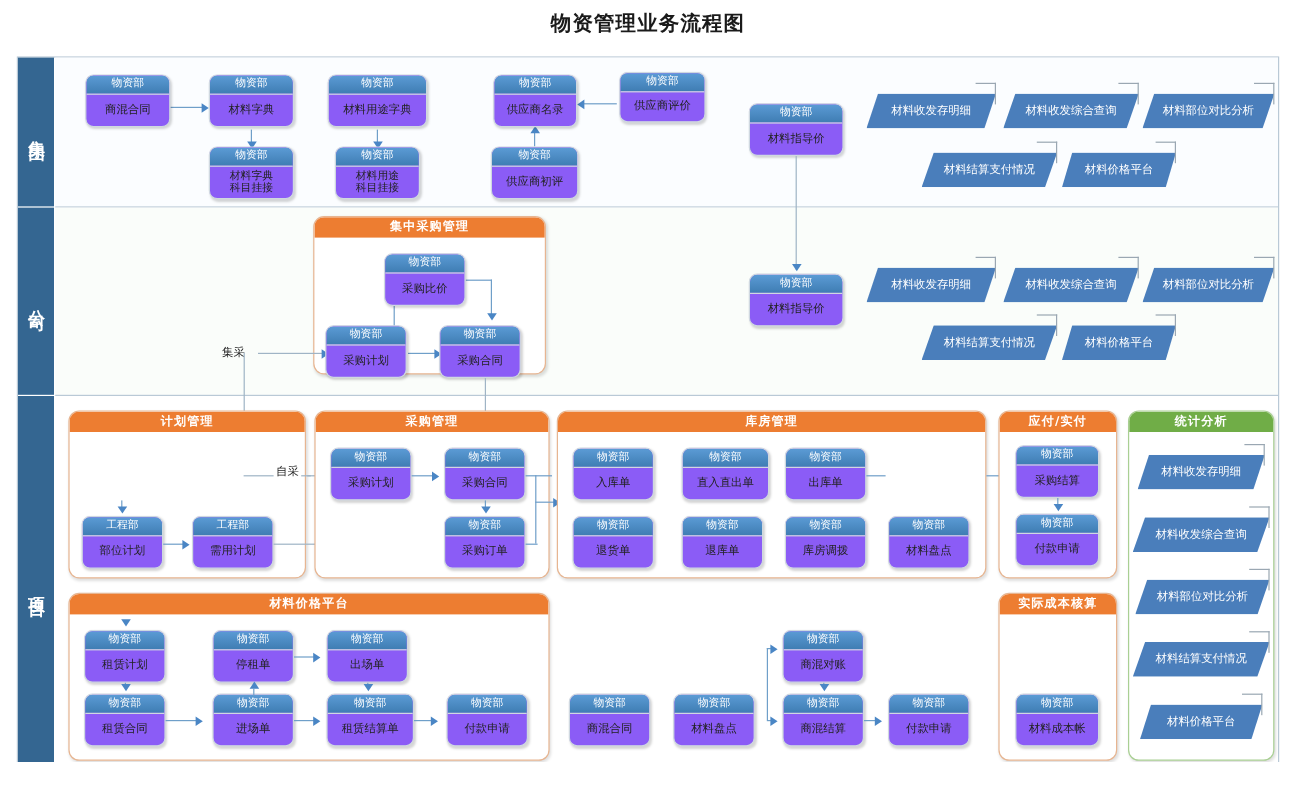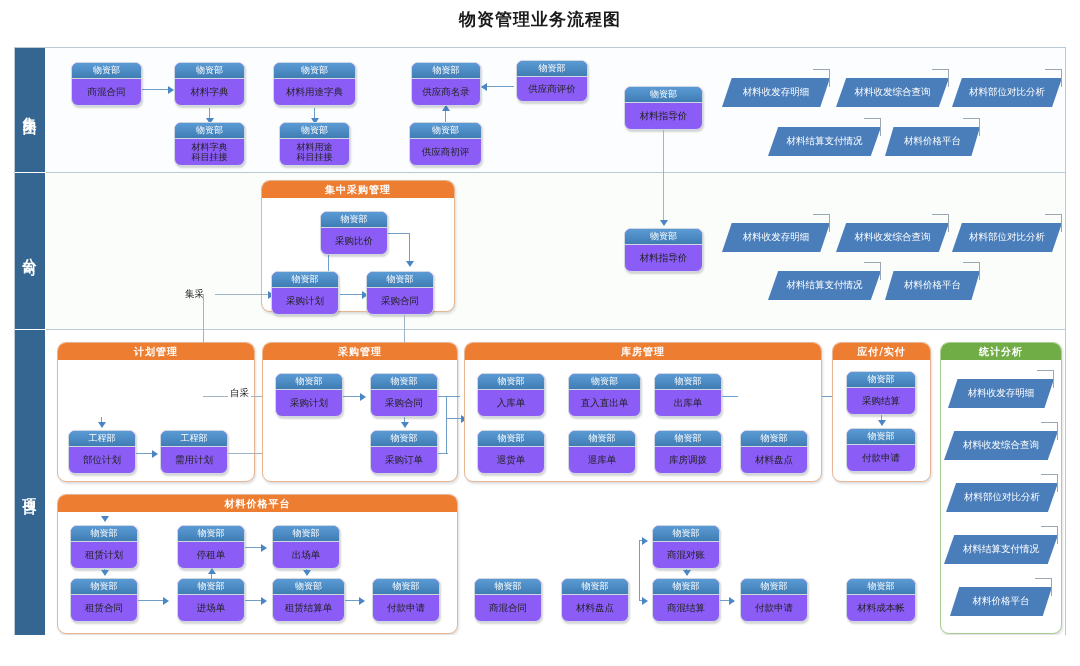--- a/index.html
+++ b/index.html
@@ -470,18 +470,21 @@
   <div class="ln lv" style="left:639px;top:540px;height:60px;"></div>
   <div class="ln lh" style="left:639px;top:540px;width:6px;"></div>
   <div class="arw r" style="left:642px;top:536.5px;"></div>
   <div class="ln lh" style="left:639px;top:600px;width:6px;"></div>
   <div class="arw r" style="left:642px;top:596.5px;"></div>
   <div class="ln lv" style="left:686px;top:569px;height:4px;"></div>
   <div class="arw d" style="left:682.5px;top:570px;"></div>
   <div class="ln lh" style="left:720px;top:600px;width:12px;"></div>
   <div class="arw r" style="left:729px;top:596.5px;"></div>
 
+  <div class="panel" style="left:832px;top:494px;width:99px;height:140px;">
+    <div class="phd">实际成本核算</div>
+  </div>
   <div class="node" style="left:846px;top:578px;width:70px;height:44px;">
     <div class="hd">物资部</div>
     <div class="bd">材料成本帐</div>
   </div>
 
 </div>
 
 </body></html>

